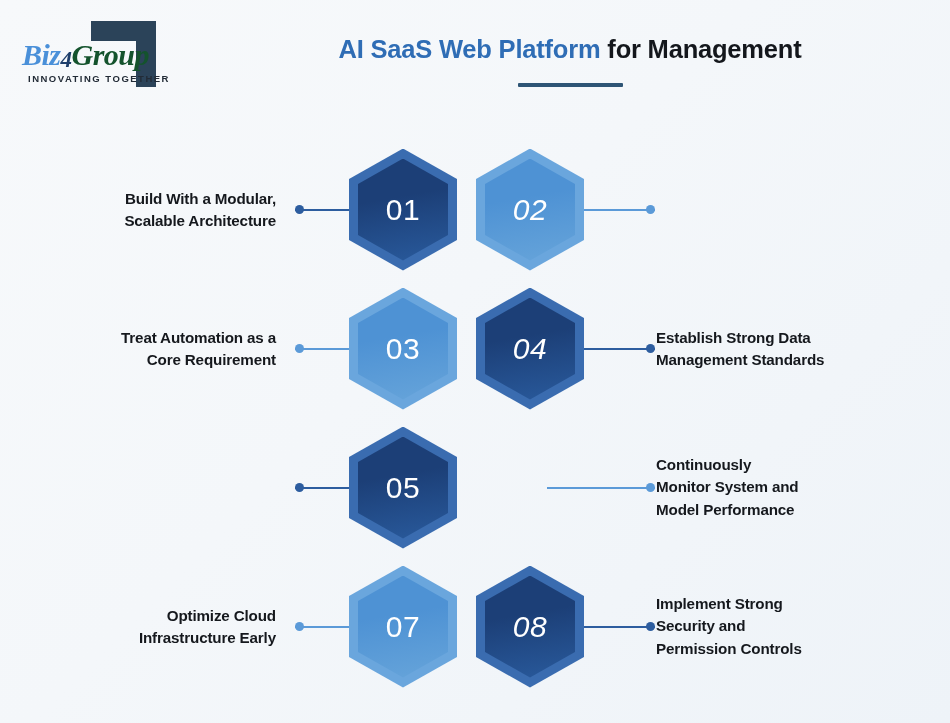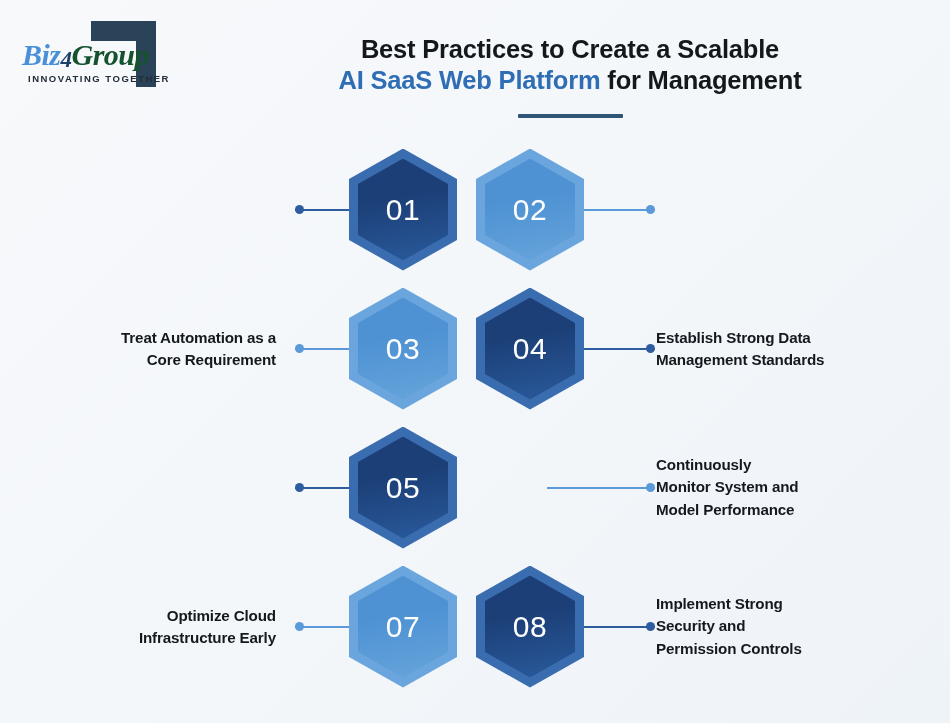--- a/index.html
+++ b/index.html
@@ -148,21 +148,21 @@
 
   
   .hex-wrap {
     position: absolute;
     top: 50%;
     transform: translateY(-50%);
     width: 108px;
     height: 122px;
   }
   .hex-wrap.col-a { left: 349px; }
-  .hex-wrap.col-b { left: 476px; }
+  .hex-wrap.col-b { left: 476px; font-style: italic; }
 
   .hex-outer, .hex-inner {
     position: absolute;
     clip-path: polygon(50% 0%, 100% 25%, 100% 75%, 50% 100%, 0% 75%, 0% 25%);
   }
   .hex-outer {
     left: 0; top: 0;
     width: 108px;
     height: 122px;
     border-radius: 10px;
@@ -199,29 +199,30 @@
         <path d="M0 0 H65 V66 H47 V18 H0 Z" fill="#2b4359"></path>
       </svg>
     </span>
     <div class="logo-wordmark">
       <span class="logo-biz">Biz</span><span class="logo-four">4</span><span class="logo-group">Group</span>
     </div>
     <div class="logo-tagline">INNOVATING TOGETHER</div>
   </div>
 
   <div class="title-block">
-    <div class="title-line">Best Practices to Create a Scalable</div>
     <div class="title-line"><span class="title-accent">AI SaaS Web Platform</span><span> for Management</span></div>
     <div class="title-rule"></div>
   </div>
 
 </div>
 
 <div class="grid" id="grid">
     <div class="row">
+      <div class="label left">Build With a Modular,
+Scalable Architecture</div>
       <div class="connector left">
         <div class="conn-line" style="background: rgb(45, 93, 159);"></div>
         <div class="conn-dot" style="background: rgb(45, 93, 159);"></div>
       </div>
       <div class="hex-wrap col-a">
         <div class="hex-outer" style="background: rgb(58, 108, 176);"></div>
         <div class="hex-inner" style="background: linear-gradient(170deg, rgb(28, 63, 119) 0%, rgb(28, 63, 119) 38%, rgb(41, 90, 156) 100%);"></div>
         <div class="hex-num">01</div>
       </div>
       <div class="connector right">

